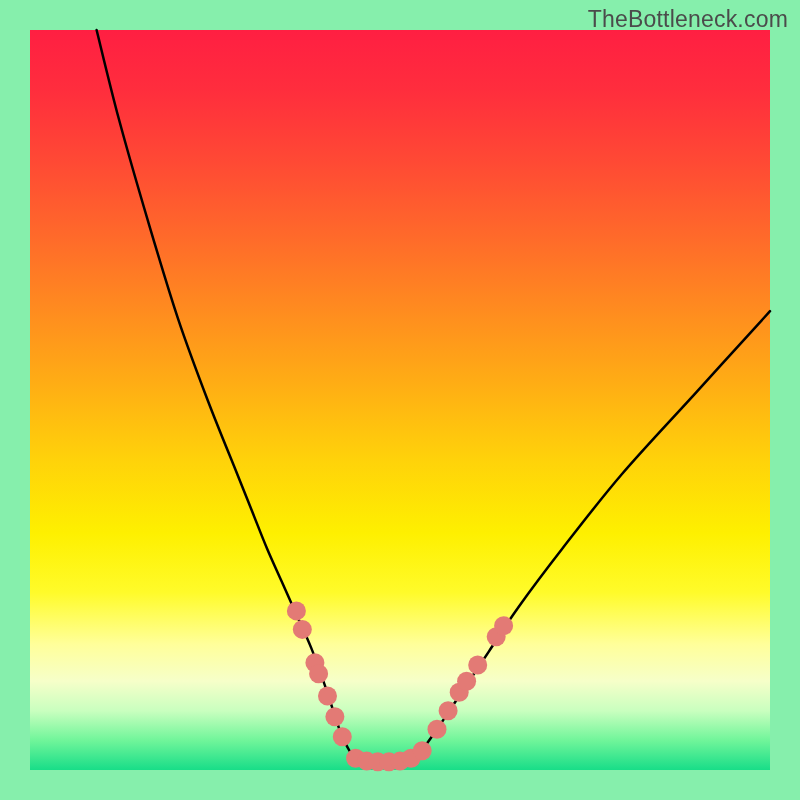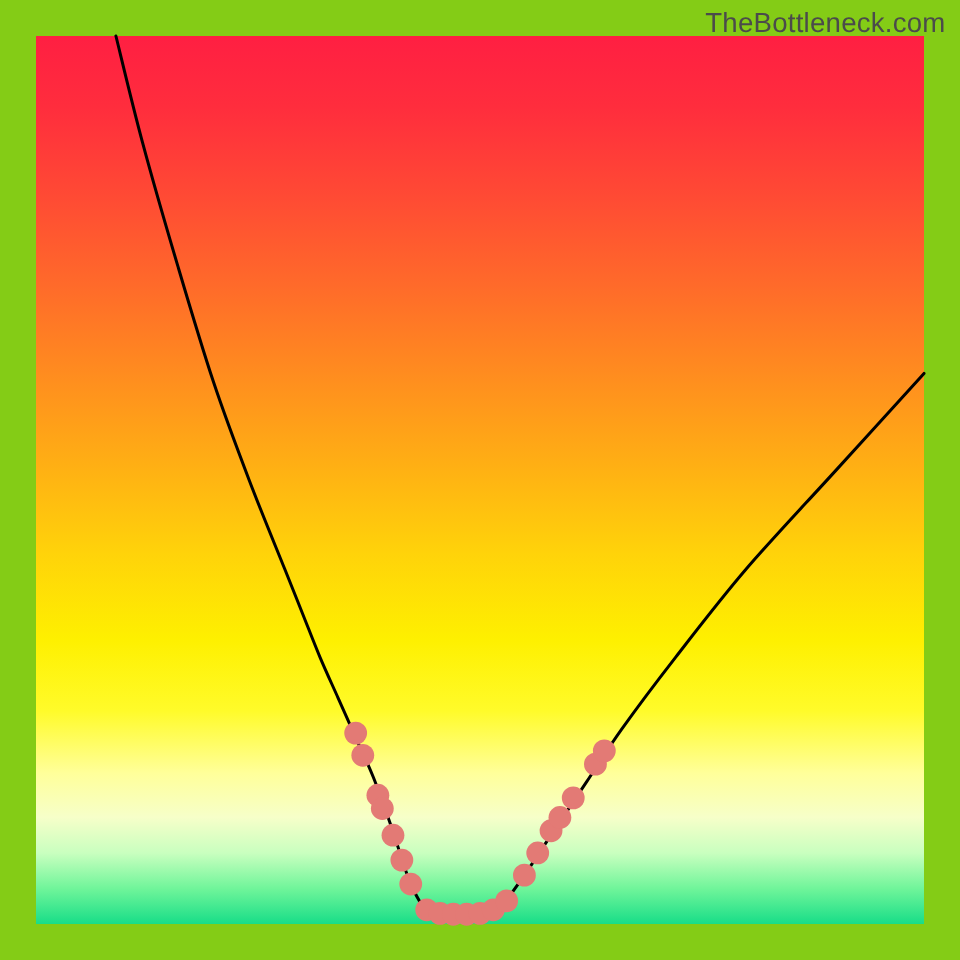--- a/index.html
+++ b/index.html
@@ -10,21 +10,21 @@
     overflow: hidden;
     background: #000;
     font-family: Arial, Helvetica, sans-serif;
   }
   .frame {
     position: absolute;
     left: 0;
     top: 0;
     width: 800px;
     height: 800px;
-    background: #84cc16;
+    background: #86efac;
   }
   .plot-area {
     position: absolute;
     left: 30px;
     top: 30px;
     width: 740px;
     height: 740px;
     
     background: linear-gradient(
       to bottom,

